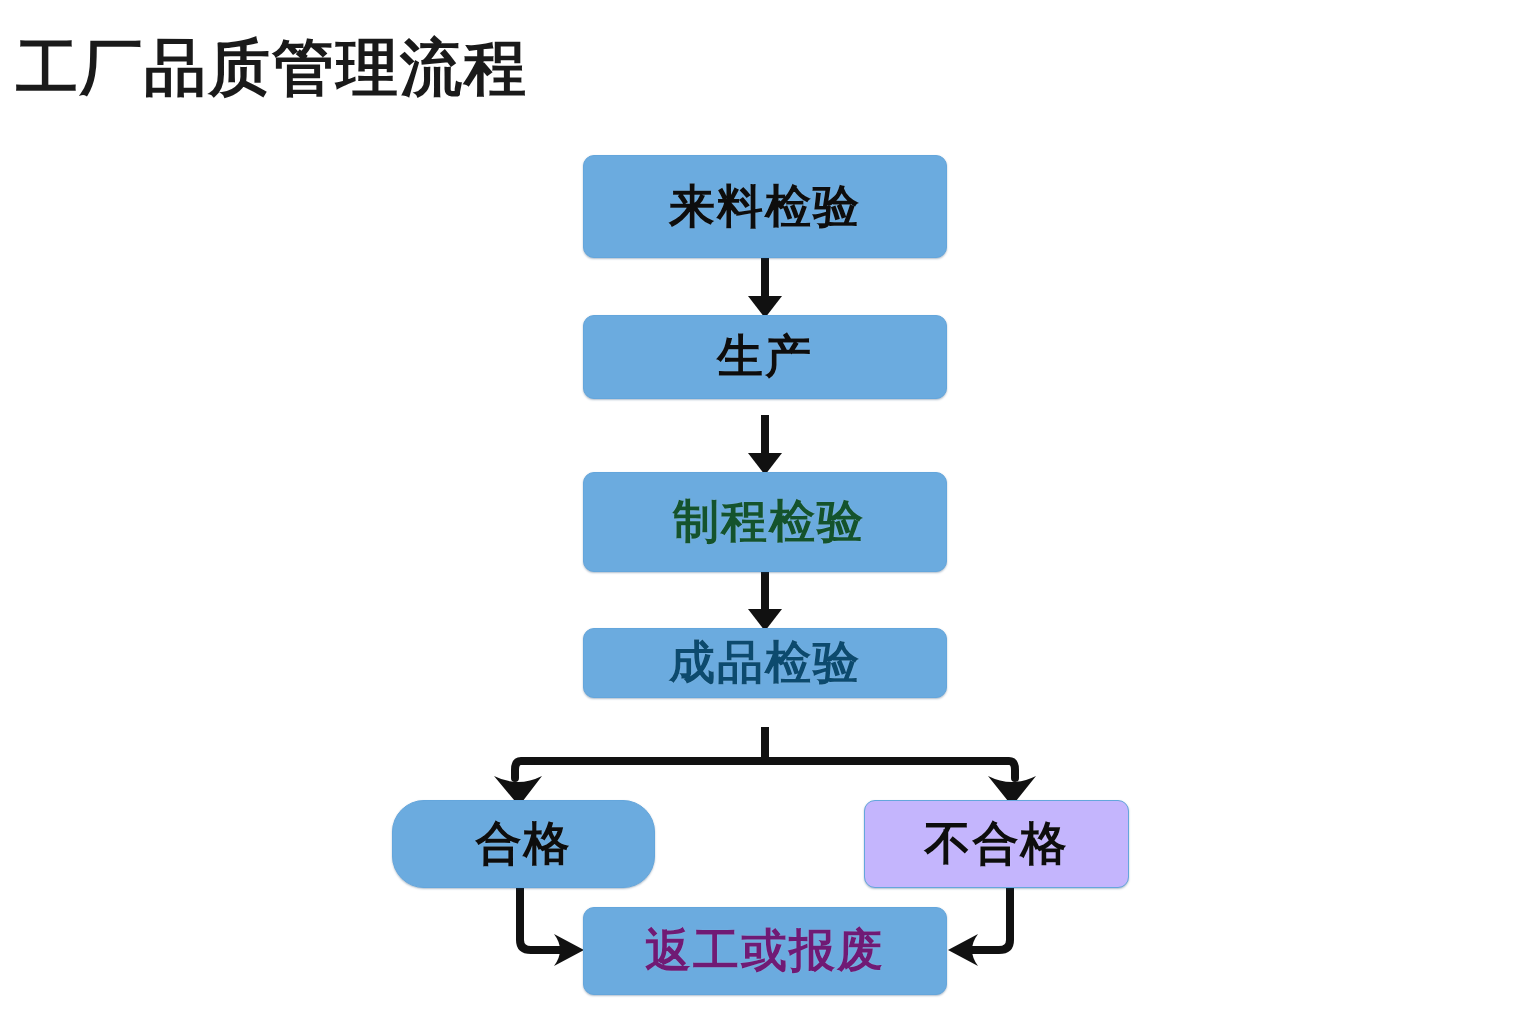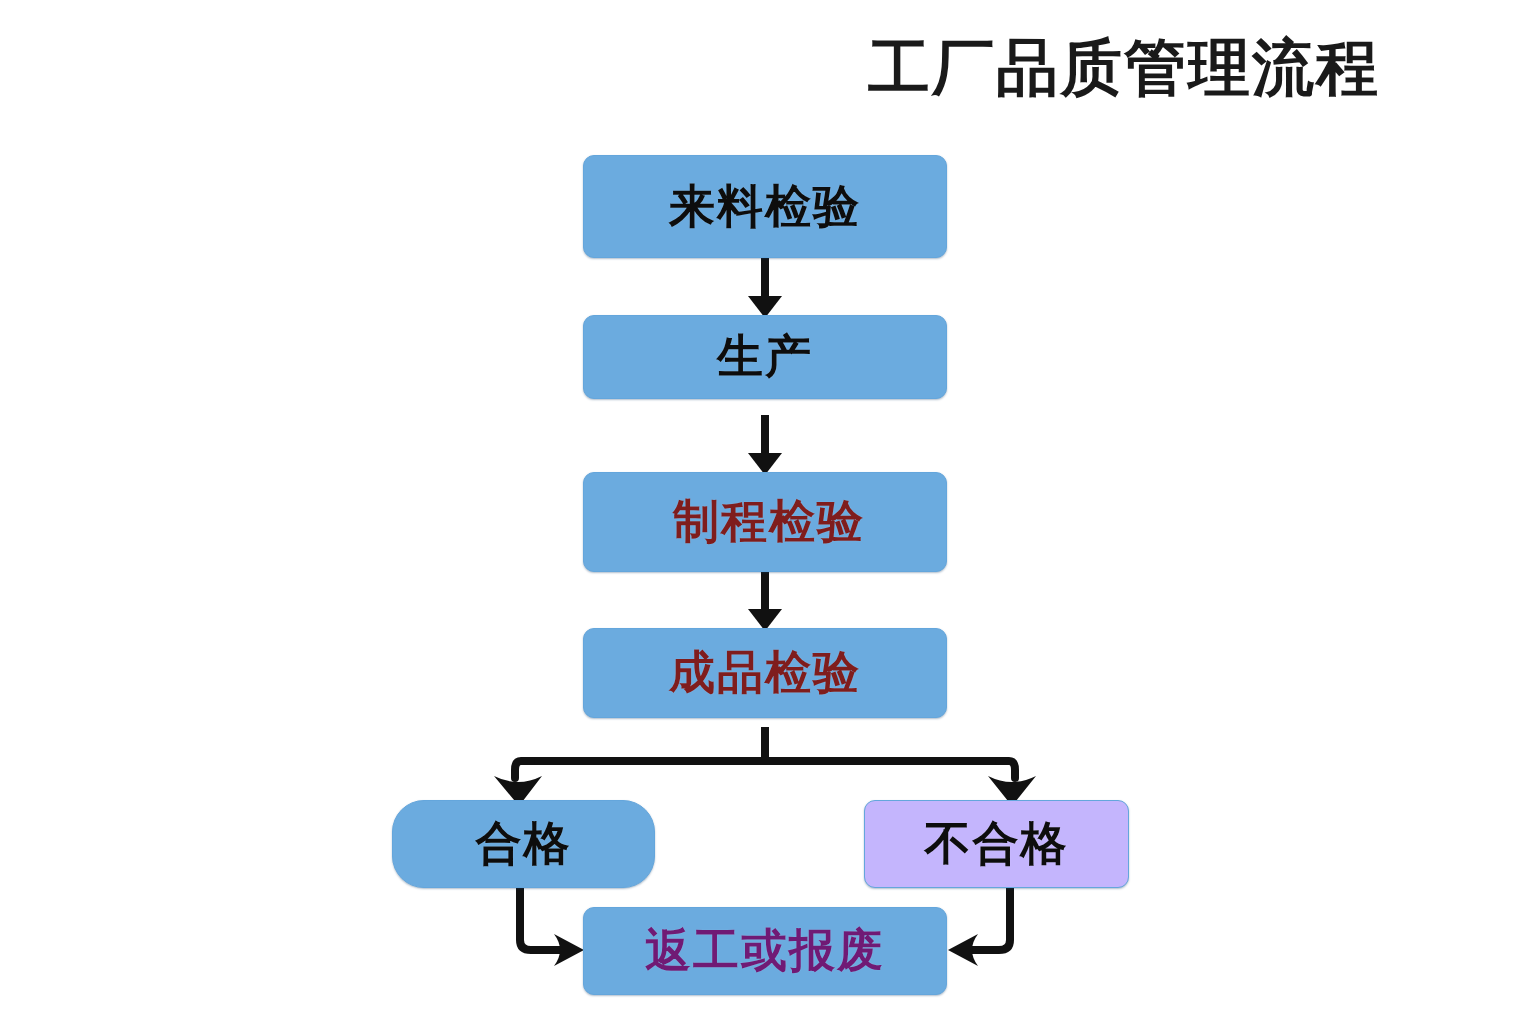--- a/index.html
+++ b/index.html
@@ -16,24 +16,24 @@
   }
   #canvas {
     position: relative;
     width: 1536px;
     height: 1024px;
     background: #ffffff;
   }
   
   .chart-title {
     position: absolute;
-    left: 4px;
+    left: 16px;
     top: 34px;
     width: 1376px;
-    text-align: right;
+    text-align: left;
     font-size: 62px;
     font-weight: 700;
     letter-spacing: 2px;
     color: #1a1a1a;
     line-height: 1.1;
     white-space: nowrap;
   }
   
   .node {
     position: absolute;
@@ -120,25 +120,25 @@
   </svg>
 
   <div class="node" id="node-incoming" style="left: 583px; top: 155px; width: 364px; height: 103px; background: rgb(107, 171, 223); color: rgb(13, 13, 13);">
     <span class="node-label">来料检验</span>
   </div>
 
   <div class="node" id="node-production" style="left: 583px; top: 315px; width: 364px; height: 84px; background: rgb(107, 171, 223); color: rgb(13, 13, 13);">
     <span class="node-label">生产</span>
   </div>
 
-  <div class="node" id="node-inprocess" style="left: 583px; top: 472px; width: 364px; height: 100px; background: rgb(107, 171, 223); color: #7f1d1d; padding-left: 8px;">
+  <div class="node" id="node-inprocess" style="left: 583px; top: 472px; width: 364px; height: 100px; background: rgb(107, 171, 223); color: #14532d; padding-left: 8px;">
     <span class="node-label">制程检验</span>
   </div>
 
-  <div class="node" id="node-finished" style="left: 583px; top: 628px; width: 364px; height: 90px; background: rgb(107, 171, 223); color: #7f1d1d;">
+  <div class="node" id="node-finished" style="left: 583px; top: 628px; width: 364px; height: 70px; background: rgb(107, 171, 223); color: #0c4a6e;">
     <span class="node-label">成品检验</span>
   </div>
 
   <div class="node" id="node-pass" style="left: 392px; top: 800px; width: 263px; height: 88px; background: rgb(107, 171, 223); color: rgb(13, 13, 13); border-radius: 32px;">
     <span class="node-label">合格</span>
   </div>
 
   <div class="node" id="node-fail" style="left: 864px; top: 800px; width: 265px; height: 88px; background: #c4b5fd; color: rgb(13, 13, 13);">
     <span class="node-label">不合格</span>
   </div>

